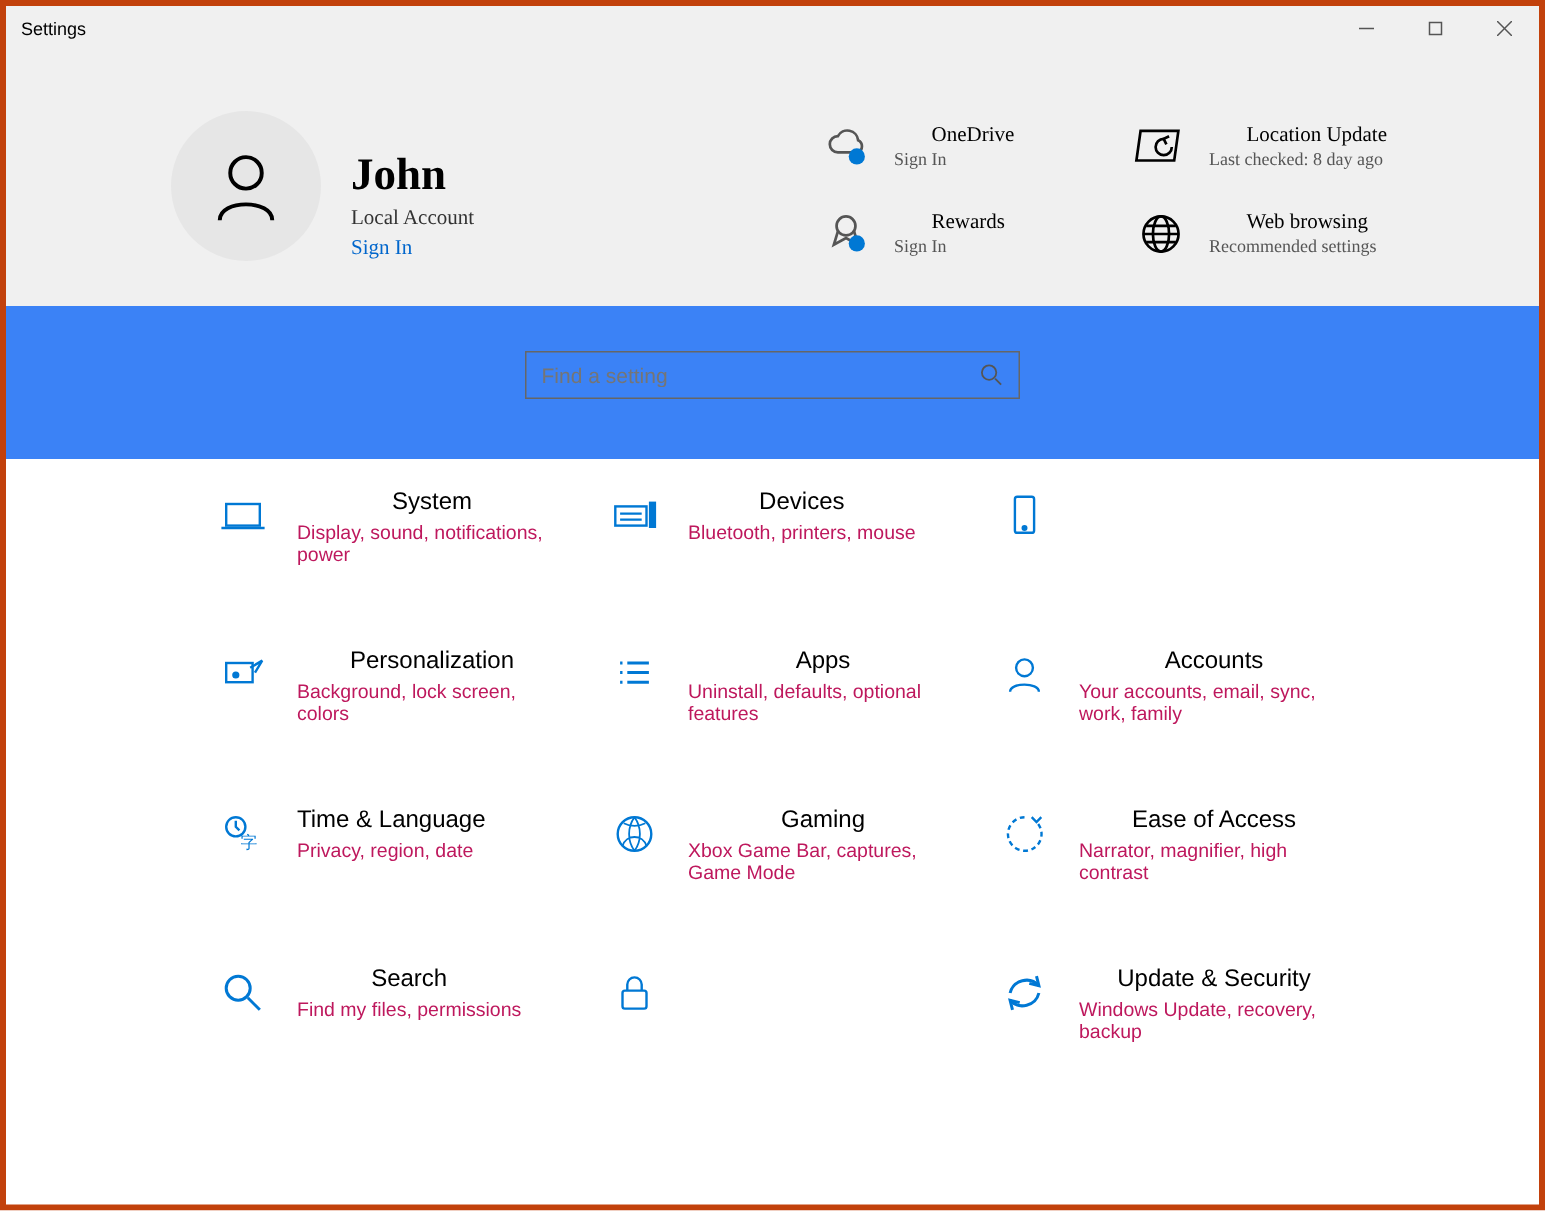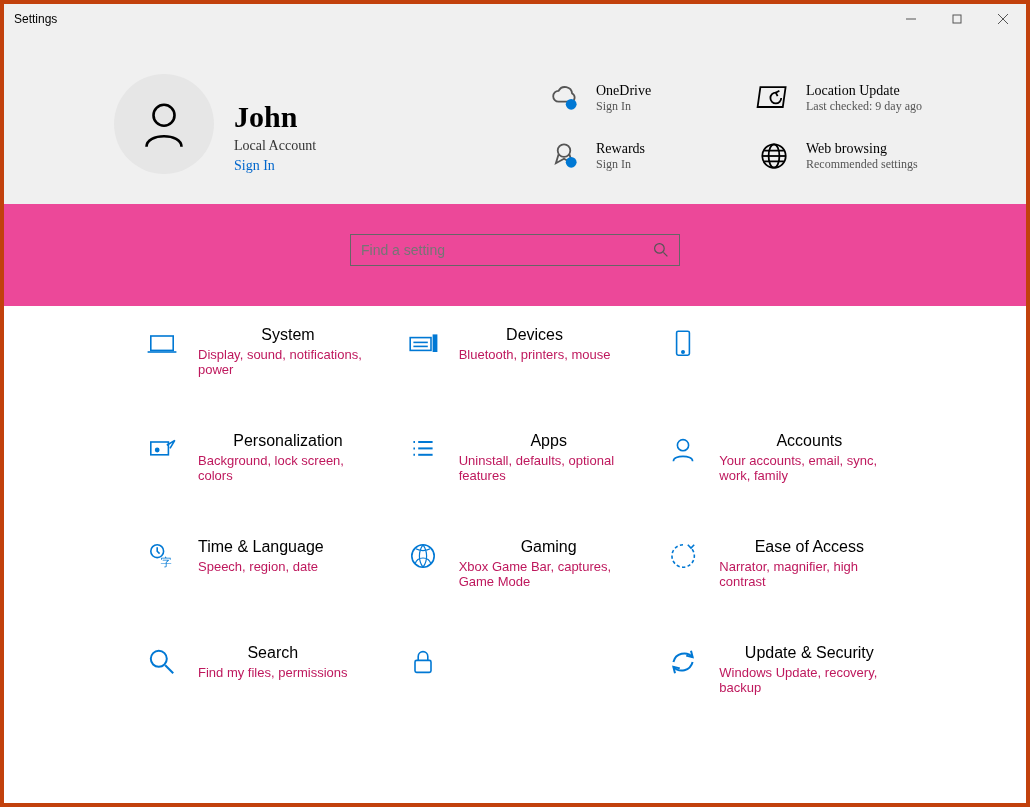--- a/index.html
+++ b/index.html
@@ -80,28 +80,28 @@
     column-gap: 40px;
     row-gap: 22px;
   }
   .status-item {
     display: flex;
     align-items: center;
     gap: 14px;
     min-width: 170px;
   }
   .status-icon { width: 36px; height: 36px; display:flex; align-items:center; justify-content:center; }
-  .status-title { font-size: 14px; }
+  .status-title { font-size: 14px; margin-left: 25px; }
   .status-sub { font-size: 12px; color: #555; max-width: 120px; }
 
   .searchwrap {
     display: flex;
     justify-content: center;
     padding: 30px 0 40px 0;
-    background: #ec4899;
+    background: #3b82f6;
   }
   .searchbox {
     width: 330px;
     height: 32px;
     border: 1px solid #666;
     display: flex;
     align-items: center;
     padding: 0 10px;
   }
   .searchbox input {
@@ -198,21 +198,21 @@
         <div class="status-item">
           <div class="status-icon">
             <svg viewBox="0 0 40 40">
               <rect x="6" y="8" width="28" height="22" fill="none" stroke="#000" stroke-width="2" transform="skewX(-8)"></rect>
               <path d="M22 14 a6 6 0 1 0 6 6" fill="none" stroke="#000" stroke-width="2"></path>
               <polyline points="26,12 22,14 24,18" fill="none" stroke="#000" stroke-width="2"></polyline>
             </svg>
           </div>
           <div>
             <div class="status-title">Location Update</div>
-            <div class="status-sub">Last checked: 9 day ago</div>
+            <div class="status-sub">Last checked: 8 day ago</div>
           </div>
         </div>
 
         <div class="status-item">
           <div class="status-icon">
             <svg viewBox="0 0 40 40">
               <circle cx="20" cy="14" r="7" fill="none" stroke="#555" stroke-width="2"></circle>
               <path d="M14 18 l-3 10 l9 -5 l9 5 l-3 -10" fill="none" stroke="#555" stroke-width="2"></path>
               <circle cx="28" cy="27" r="6" fill="#0078d4"></circle>
             </svg>
@@ -337,21 +337,21 @@
       <div class="cat">
         <div class="cat-icon">
           <svg viewBox="0 0 40 40" fill="none" stroke="#0078d4" stroke-width="2">
               <circle cx="14" cy="14" r="8"></circle>
               <path d="M14 9 v5 l3 3"></path>
               <text x="18" y="32" font-size="14" fill="#0078d4" stroke="none">字</text>
             </svg>
         </div>
         <div>
           <div class="cat-title">Time &amp; Language</div>
-          <div class="cat-sub">Speech, region, date</div>
+          <div class="cat-sub">Privacy, region, date</div>
         </div>
       </div>
 
       <div class="cat">
         <div class="cat-icon">
           <svg viewBox="0 0 40 40" fill="none" stroke="#0078d4" stroke-width="2">
               <circle cx="20" cy="20" r="14"></circle>
               <path d="M11 11 c6 3 12 3 18 0 M10 30 c3-10 17-10 20 0 M20 6 c-6 8 -6 20 0 28 M20 6 c6 8 6 20 0 28" stroke-width="1.5"></path>
             </svg>
         </div>

